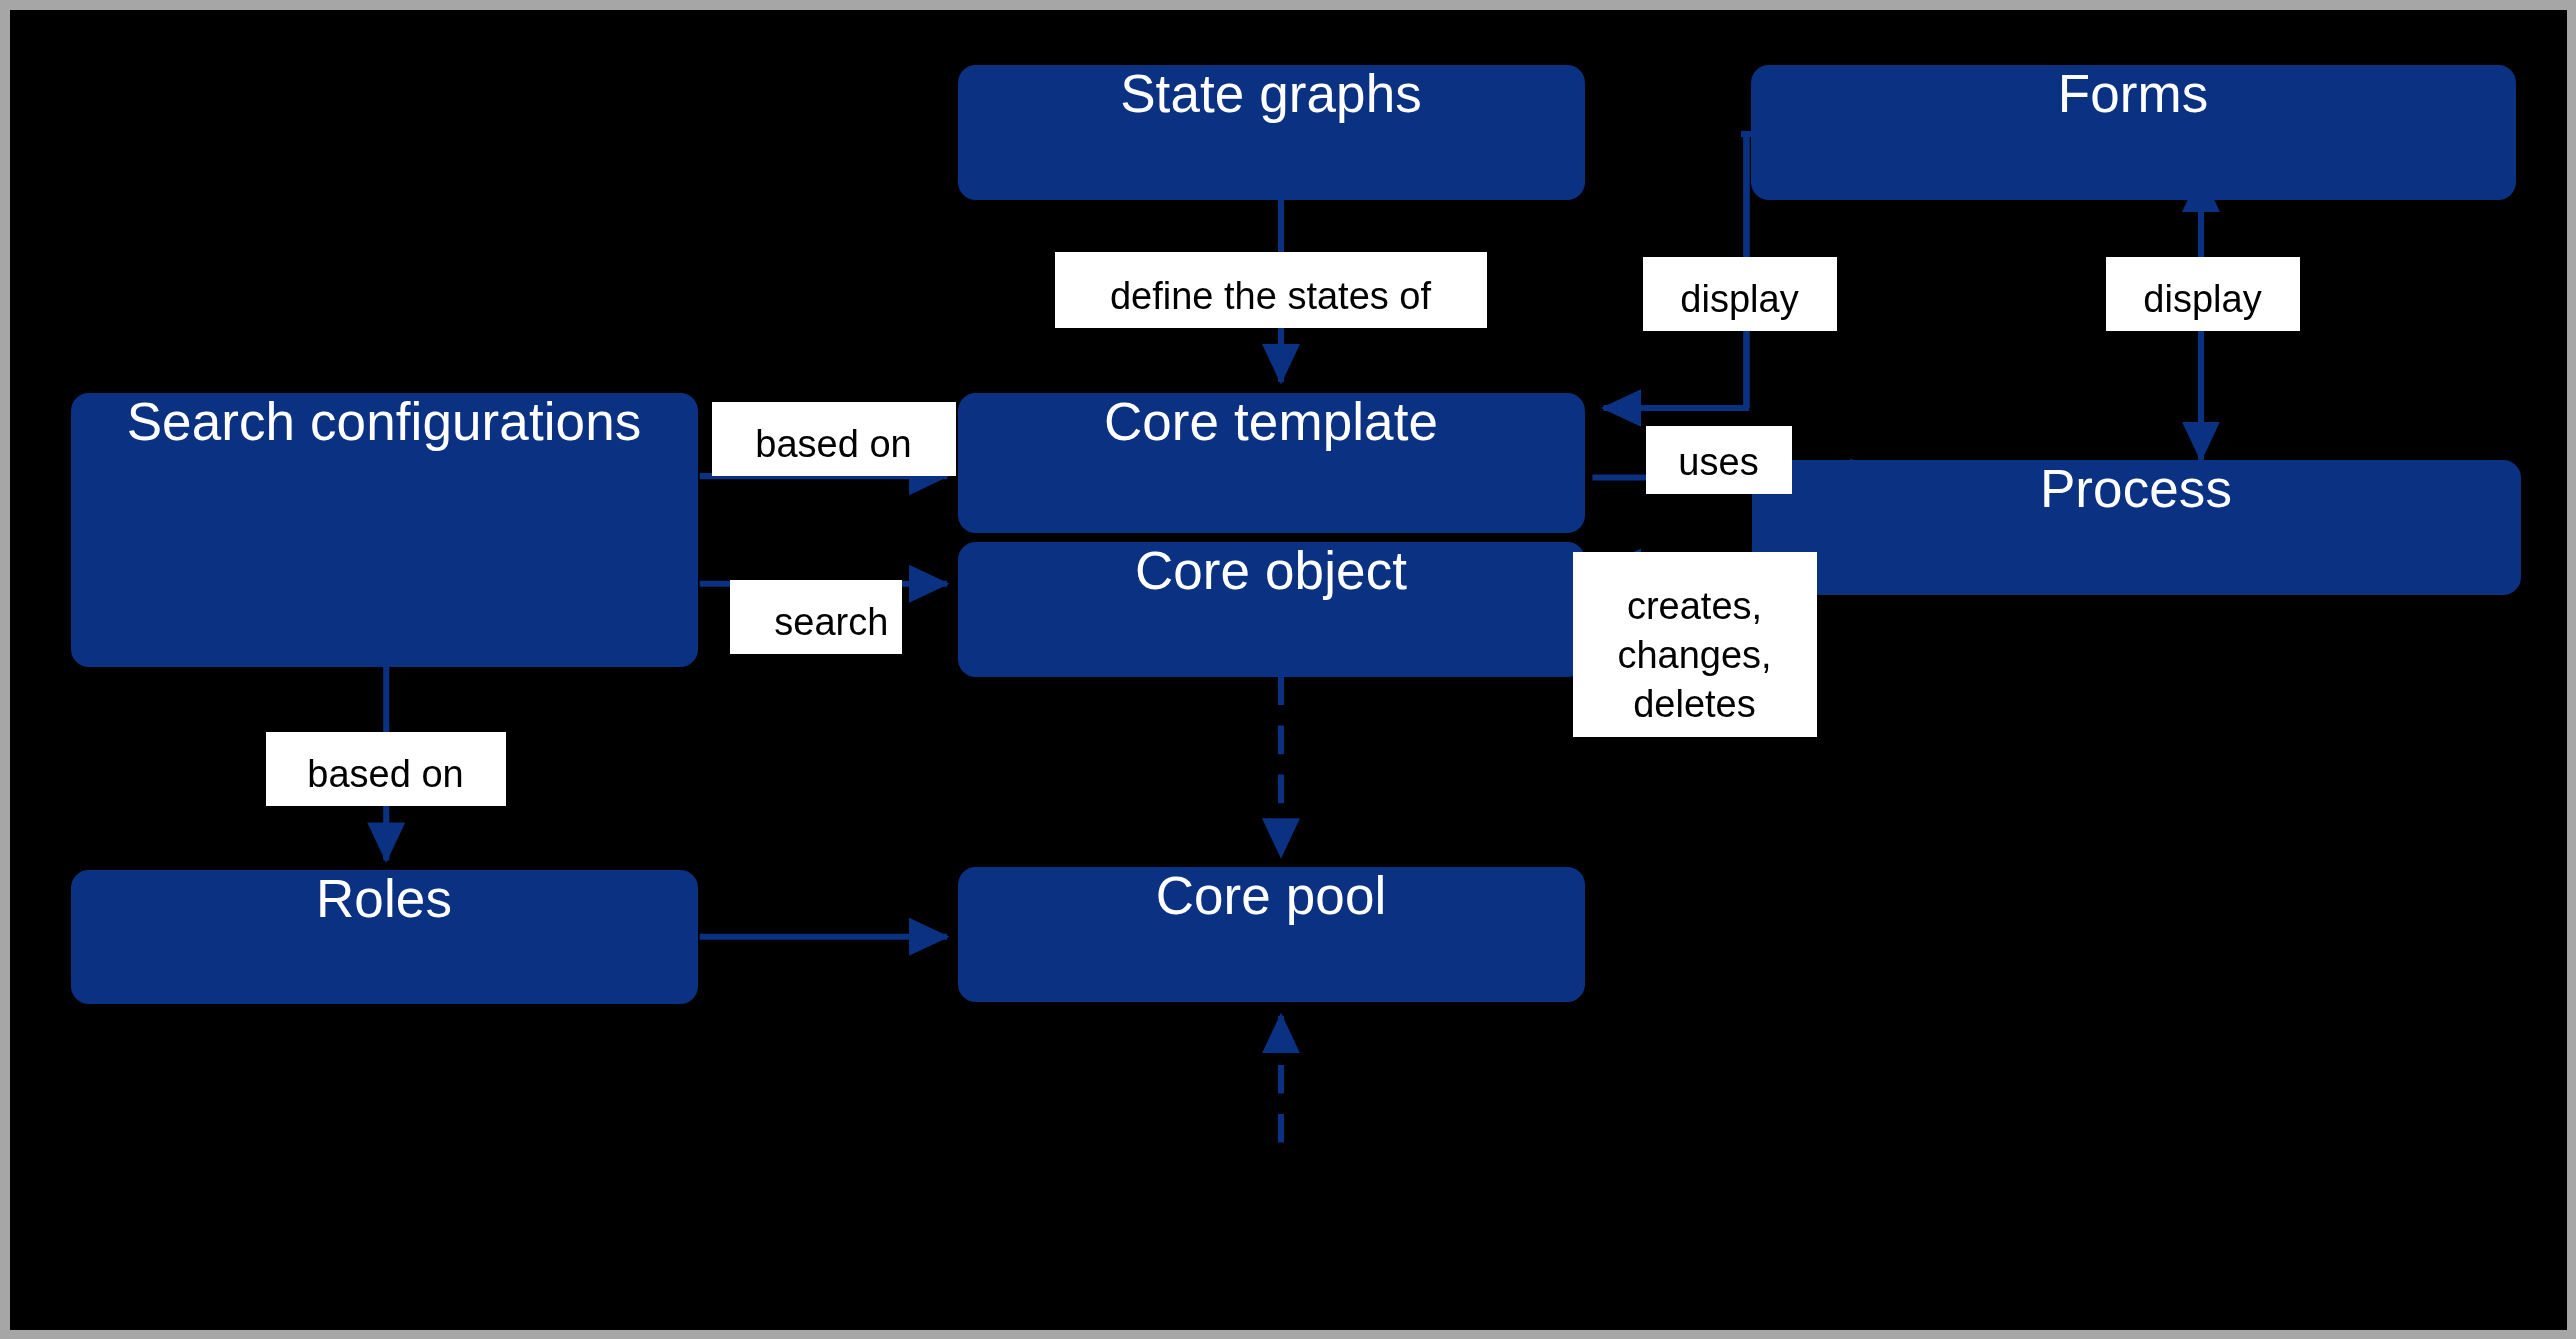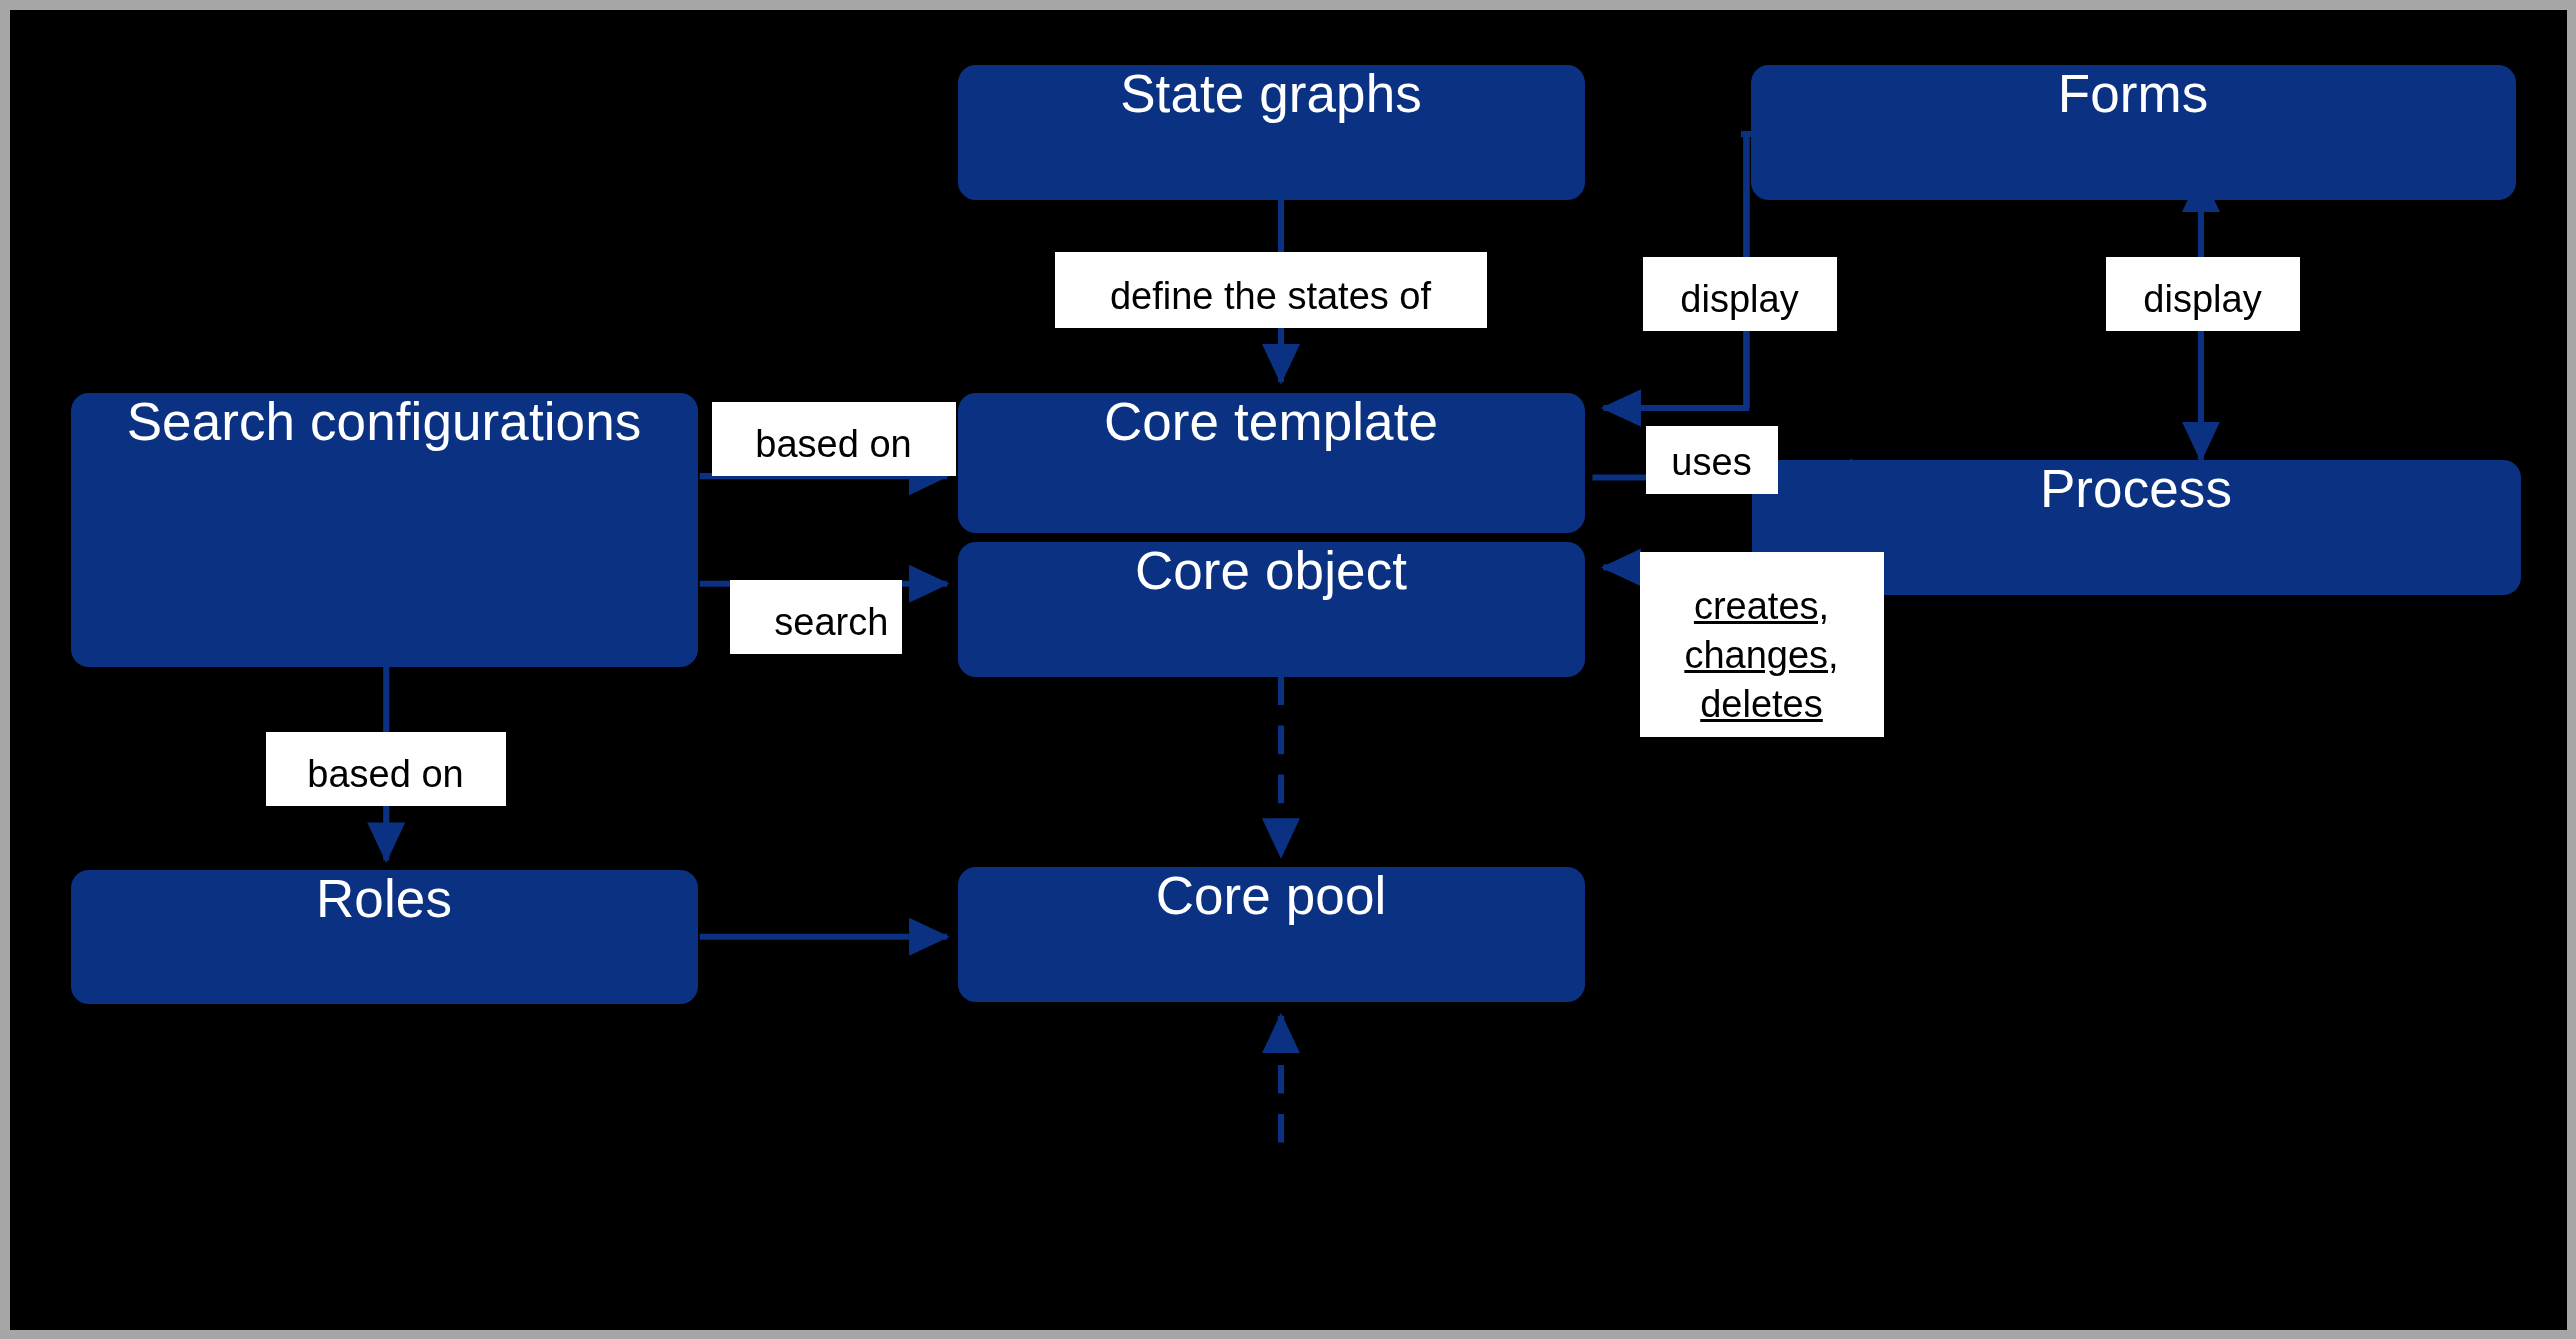--- a/index.html
+++ b/index.html
@@ -194,25 +194,25 @@
     </div>
 
     <div class="edge-label" style="left:1633px; top:247px; width:194px; height:74px;">
       <span>display</span>
     </div>
 
     <div class="edge-label" style="left:2096px; top:247px; width:194px; height:74px;">
       <span>display</span>
     </div>
 
-    <div class="edge-label" style="left:1636px; top:416px; width:132px; height:68px;">
+    <div class="edge-label" style="left:1636px; top:416px; width:146px; height:68px;">
       <span>uses</span>
     </div>
 
-    <div class="edge-label" style="left:1630px; top:542px; width:244px; height:185px; line-height:1.3;text-decoration:underline;">
+    <div class="edge-label" style="left:1563px; top:542px; width:244px; height:185px; line-height:1.3;">
       <span>creates,
 changes,
 deletes</span>
     </div>
 
   </div>
 </div>
 
 
 </body></html>

